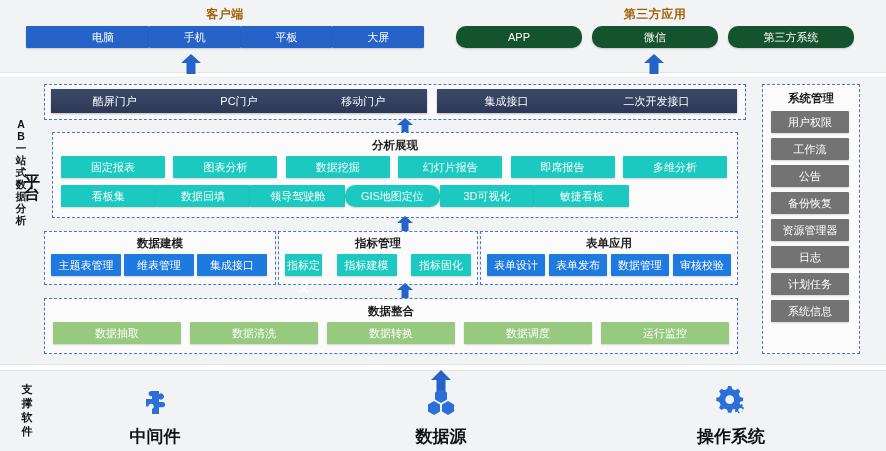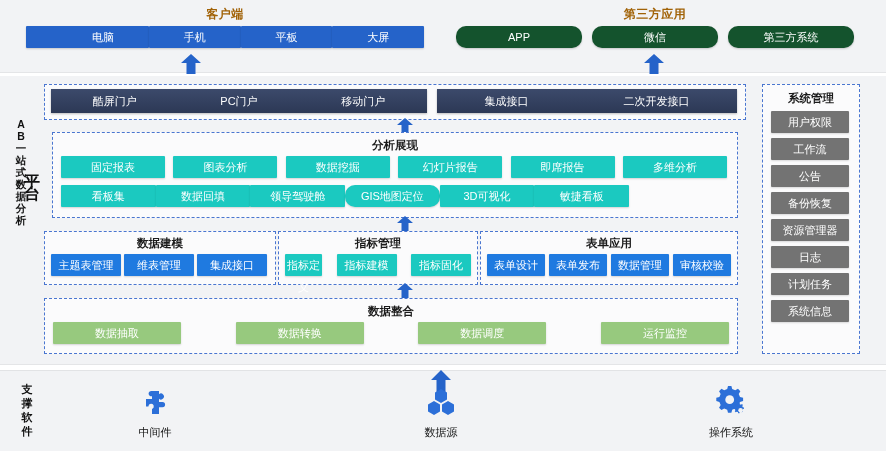--- a/index.html
+++ b/index.html
@@ -79,21 +79,21 @@
   }
 
   
   .botband{position:absolute;left:0;top:370px;width:886px;height:81px;background:#f2f3f5;border-top:1px solid #e2e3e5;}
   .botlabel{
     position:absolute;left:14px;top:382px;width:26px;font-size:11px;font-weight:bold;
     color:#111;line-height:14px;text-align:center;
   }
   .botlabel span{display:block;}
   .boticon{position:absolute;text-align:center;}
-  .boticon .cap{font-size:11px;font-weight:normal;color:#111;margin-top:3px;}
+  .boticon .cap{font-size:17px;font-weight:bold;color:#111;margin-top:3px;}
   .sepline{position:absolute;left:0;width:886px;height:1px;background:#e4e5e7;}
 </style>
 </head>
 <body>
 
 <div class="stage">
 
   <div class="topband"></div>
 
   <div class="topgroup" style="left:26px;width:398px;">
@@ -221,20 +221,21 @@
   <div class="arrow-wrap" style="left:396px;top:283px;">
     <svg width="18" height="16" viewBox="0 0 18 16">
         <path d="M9 0 L17 7 L12.5 7 L12.5 16 L5.5 16 L5.5 7 L1 7 Z" fill="#2563c9"></path>
       </svg>
   </div>
 
   <div class="dashed" style="left:44px;top:298px;width:692px;height:54px;">
     <div class="sec-title" style="top:5px;">数据整合</div>
     <div class="rowgrid" style="left:8px;top:23px;width:676px;">
       <div class="tile t-green" style="width:128px;">数据抽取</div>
+      <div class="tile t-green" style="width:128px;">数据清洗</div>
       <div class="tile t-green" style="width:128px;">数据转换</div>
       <div class="tile t-green" style="width:128px;">数据调度</div>
       <div class="tile t-green" style="width:128px;">运行监控</div>
     </div>
   </div>
 
   <div class="dashed" style="left:762px;top:84px;width:96px;height:268px;">
     <div class="sec-title" style="top:6px;">系统管理</div>
     <div style="position:absolute;left:8px;top:26px;">
       <div class="sysbtn">用户权限</div>

